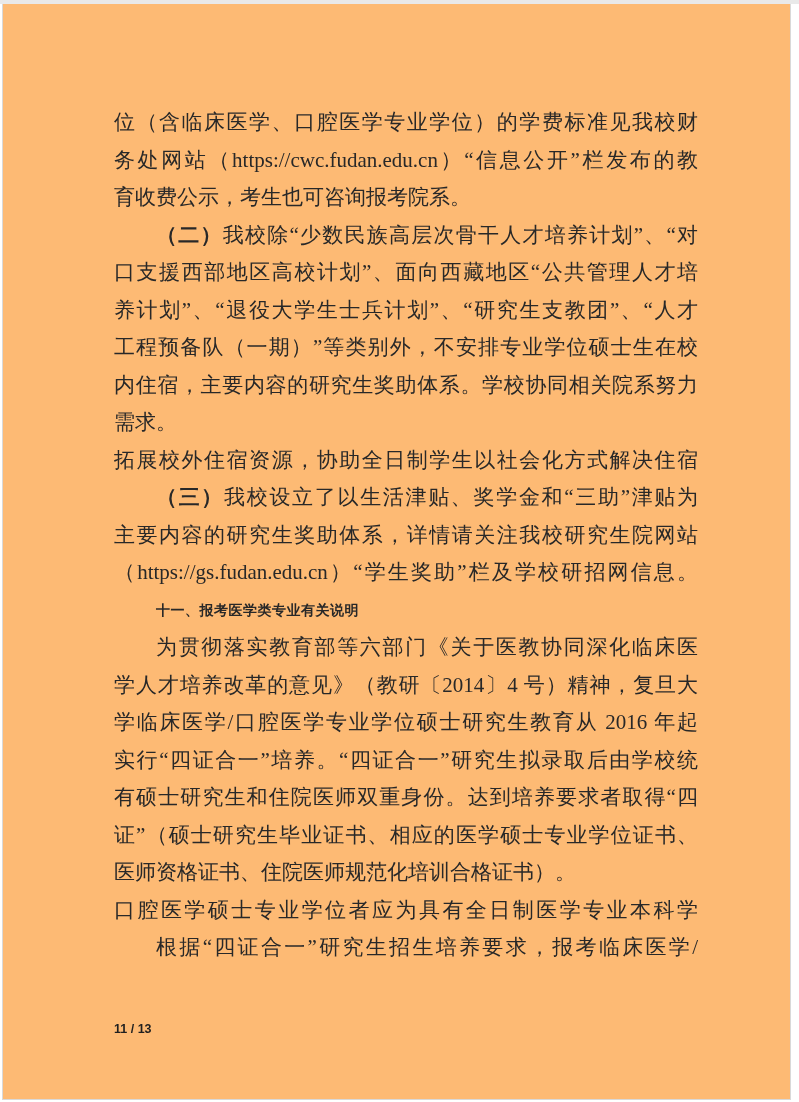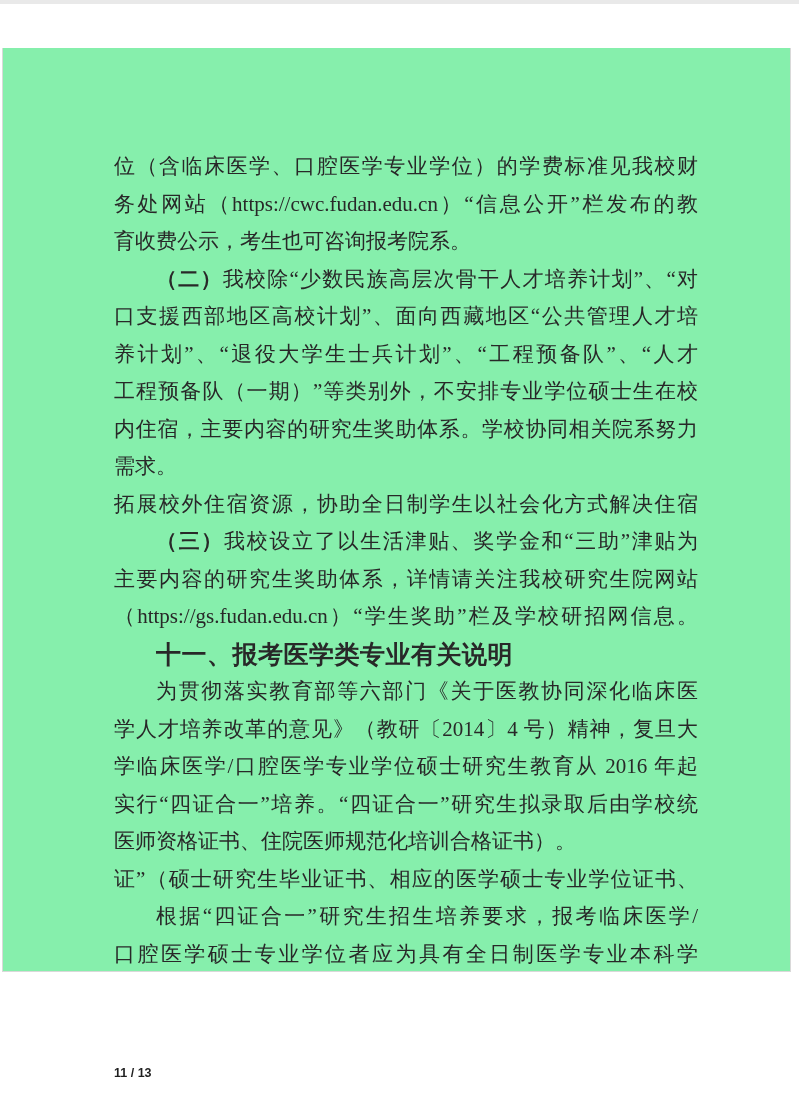--- a/index.html
+++ b/index.html
@@ -4,42 +4,41 @@
 <style>
   * { margin: 0; padding: 0; box-sizing: border-box; }
   html, body { width: 799px; height: 1102px; background: #ffffff; overflow: hidden; }
   body { position: relative; font-family: "Liberation Serif", "DejaVu Serif", serif; }
 
   .viewer-strip {
     position: absolute; top: 0; left: 0; width: 799px; height: 4px;
     background: #e9e9e9;
   }
   .sheet {
-    position: absolute; top: 4px; left: 2px; width: 789px; height: 924px;
-    background: #86efac;
+    position: absolute; top: 4px; left: 2px; width: 789px; height: 1096px;
+    background: #fdba74;
     border-left: 1px solid #d9d9d9;
     border-right: 1px solid #d9d9d9;
     border-bottom: 1px solid #d9d9d9;
-    margin-top: 44px;
   }
   
   .text-block {
     position: absolute; left: 111px; top: 100px; width: 584px;
     font-size: 21px; line-height: 37.5px; color: #282828;
     text-align: left;
   }
   .para { margin: 0; }
   .line { display: block; }
   .line.just { text-align: justify; text-align-last: justify; }
   .line.indent { text-indent: 42px; }
   .b { font-weight: 700; }
   .para.heading .line {
     font-weight: 700;
     font-family: Liberation Sans, sans-serif;
-    font-size: 25px;
+    font-size: 14px;
     letter-spacing: 0.5px;
   }
   .footer {
     position: absolute; left: 111px; top: 1018px; width: 584px;
     text-align: left;
     font-family: "Liberation Sans", "DejaVu Sans", sans-serif;
     font-weight: 700; font-size: 12.5px; color: #1f1f1f;
   }
 </style>
 </head>
@@ -50,41 +49,42 @@
 <div class="sheet">
   <div class="text-block">
       <div class="para">
         <div class="line just"><span>位（含临床医学、口腔医学专业学位）的学费标准见我校财</span></div>
         <div class="line just"><span>务处网站（https://cwc.fudan.edu.cn）“信息公开”栏发布的教</span></div>
         <div class="line"><span>育收费公示，考生也可咨询报考院系。</span></div>
       </div>
       <div class="para">
         <div class="line just indent"><span class="b">（二）</span><span>我校除“少数民族高层次骨干人才培养计划”、“对</span></div>
         <div class="line just"><span>口支援西部地区高校计划”、面向西藏地区“公共管理人才培</span></div>
-        <div class="line just"><span>养计划”、“退役大学生士兵计划”、“工程预备队”、“人才</span></div>
+        <div class="line just"><span>养计划”、“退役大学生士兵计划”、“研究生支教团”、“人才</span></div>
         <div class="line just"><span>工程预备队（一期）”等类别外，不安排专业学位硕士生在校</span></div>
         <div class="line just"><span>内住宿，主要内容的研究生奖助体系。学校协同相关院系努力</span></div>
         <div class="line"><span>需求。</span></div>
         <div class="line just"><span>拓展校外住宿资源，协助全日制学生以社会化方式解决住宿</span></div>
       </div>
       <div class="para">
         <div class="line just indent"><span class="b">（三）</span><span>我校设立了以生活津贴、奖学金和“三助”津贴为</span></div>
         <div class="line just"><span>主要内容的研究生奖助体系，详情请关注我校研究生院网站</span></div>
         <div class="line just"><span>（https://gs.fudan.edu.cn）“学生奖助”栏及学校研招网信息。</span></div>
       </div>
       <div class="para heading">
         <div class="line indent"><span class="b">十一、报考医学类专业有关说明</span></div>
       </div>
       <div class="para">
         <div class="line just indent"><span>为贯彻落实教育部等六部门《关于医教协同深化临床医</span></div>
         <div class="line just"><span>学人才培养改革的意见》（教研〔2014〕4 号）精神，复旦大</span></div>
         <div class="line just"><span>学临床医学/口腔医学专业学位硕士研究生教育从 2016 年起</span></div>
         <div class="line just"><span>实行“四证合一”培养。“四证合一”研究生拟录取后由学校统</span></div>
+        <div class="line just"><span>有硕士研究生和住院医师双重身份。达到培养要求者取得“四</span></div>
+        <div class="line just"><span>证”（硕士研究生毕业证书、相应的医学硕士专业学位证书、</span></div>
         <div class="line"><span>医师资格证书、住院医师规范化培训合格证书）。</span></div>
-        <div class="line just"><span>证”（硕士研究生毕业证书、相应的医学硕士专业学位证书、</span></div>
       </div>
       <div class="para">
+        <div class="line just"><span>口腔医学硕士专业学位者应为具有全日制医学专业本科学</span></div>
         <div class="line just indent"><span>根据“四证合一”研究生招生培养要求，报考临床医学/</span></div>
-        <div class="line just"><span>口腔医学硕士专业学位者应为具有全日制医学专业本科学</span></div>
       </div>
     </div>
   <div class="footer">11 / 13</div>
 </div>
 
 </body></html>

